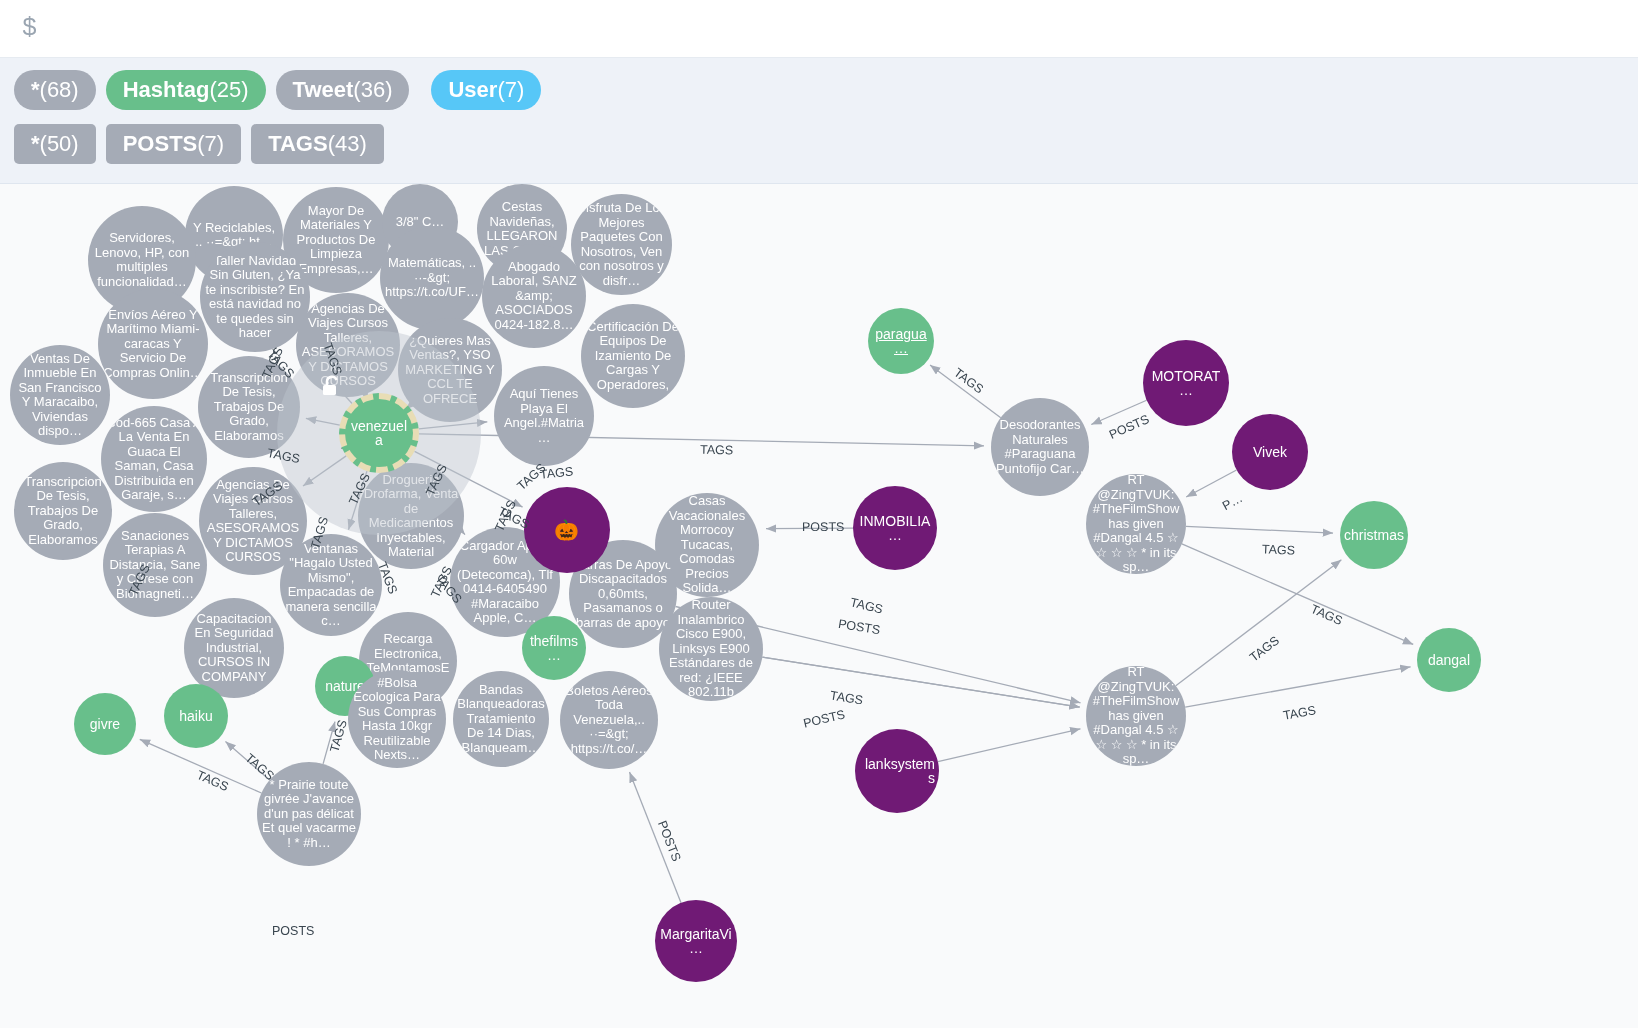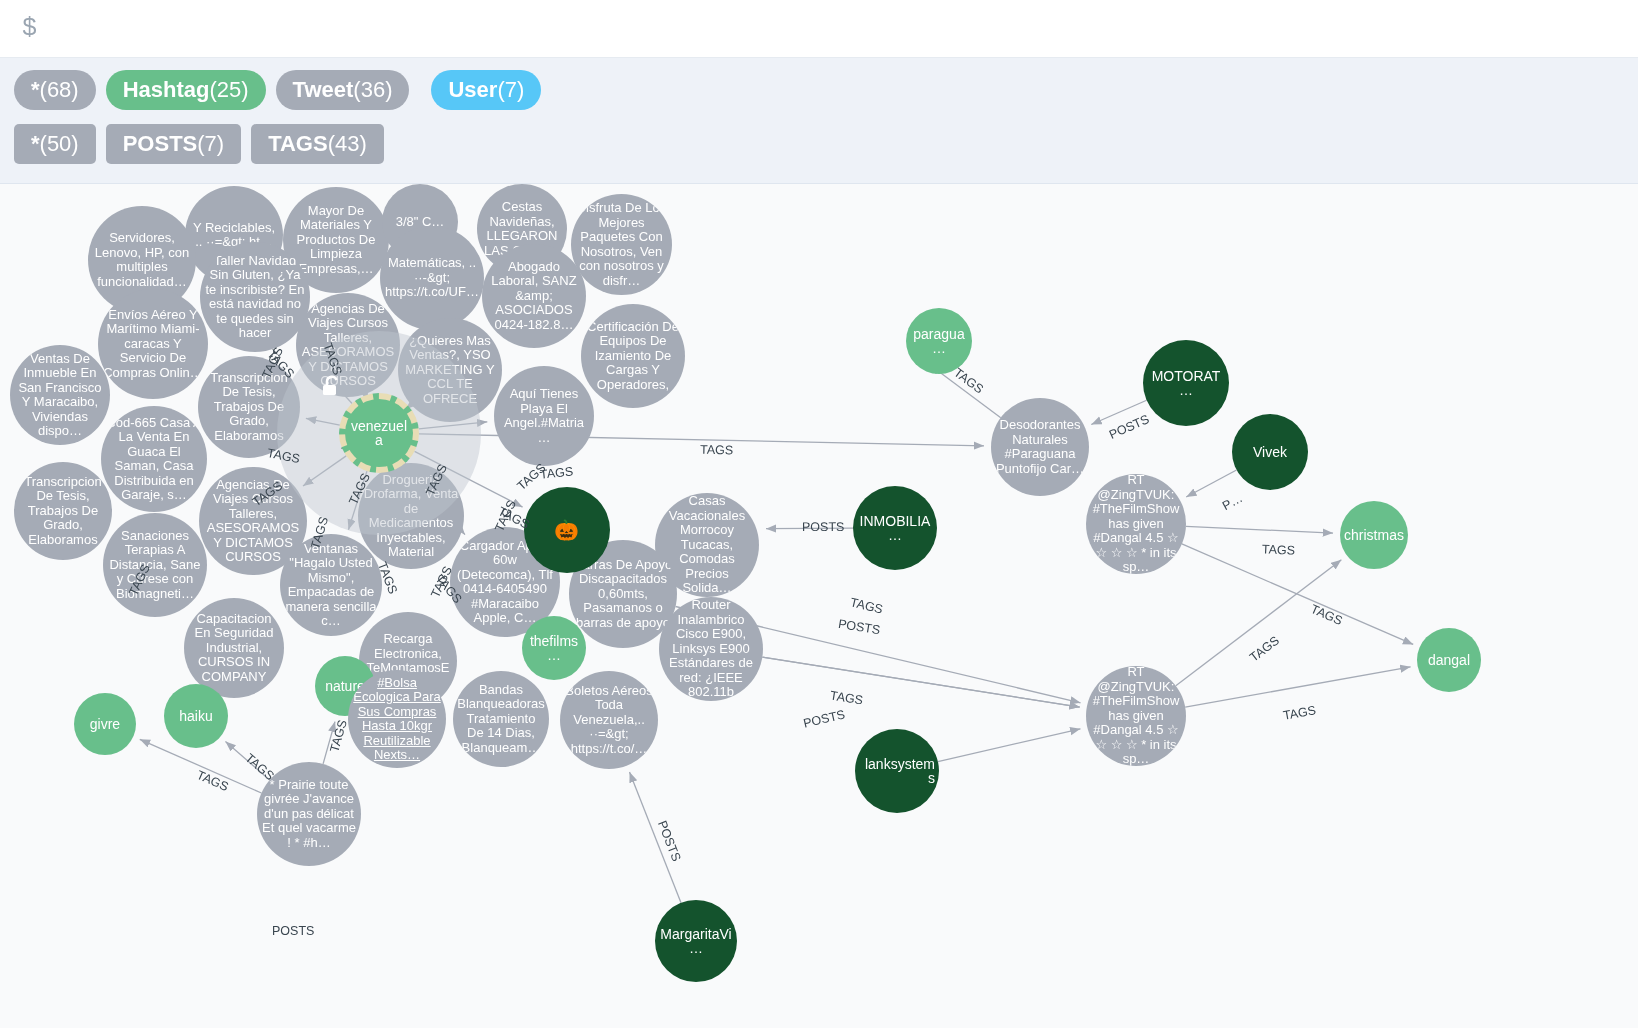--- a/index.html
+++ b/index.html
@@ -75,21 +75,21 @@
     color: #ffffff;
     font-size: 13px;
     line-height: 14.5px;
     padding: 4px;
     cursor: pointer;
     overflow: hidden;
     word-break: break-word;
   }
   .node.tweet { background: #a5abb6; }
   .node.hashtag { background: #68bf8b; font-size: 14px; }
-  .node.user { background: #14532d; font-size: 14px; }
+  .node.user { background: #701a75; font-size: 14px; }
   .node.selected-ring {
     border: 6px dashed #e8ddb5;
     background: #68bf8b;
     z-index: 30;
   }
   .halo {
     position: absolute;
     border-radius: 50%;
     background: rgba(190,198,206,0.45);
     z-index: 2;
@@ -285,42 +285,42 @@
         </div>
         <div class="node tweet" style="left: 659px; top: 413px; width: 104px; height: 104px;">
           <span class="node-label">Router Inalambrico Cisco E900, Linksys E900 Estándares de red: ¿IEEE 802.11b</span>
         </div>
         <div class="node hashtag" style="left: 522px; top: 432px; width: 64px; height: 64px;">
           <span class="node-label">thefilms…</span>
         </div>
         <div class="node hashtag" style="left: 315px; top: 472px; width: 60px; height: 60px;">
           <span class="node-label">nature</span>
         </div>
-        <div class="node tweet" style="left: 348px; top: 486px; width: 98px; height: 98px; text-decoration: underline;">
+        <div class="node tweet" style="left: 348px; top: 486px; width: 98px; height: 98px;">
           <span class="node-label">#Bolsa Ecologica Para Sus Compras Hasta 10kgr Reutilizable Nexts…</span>
         </div>
         <div class="node tweet" style="left: 453px; top: 487px; width: 96px; height: 96px;">
           <span class="node-label">Bandas Blanqueadoras Tratamiento De 14 Dias, Blanqueam…</span>
         </div>
         <div class="node tweet" style="left: 560px; top: 487px; width: 98px; height: 98px;">
           <span class="node-label">Boletos Aéreos Toda Venezuela,.. ··=&amp;gt; https://t.co/…</span>
         </div>
         <div class="node hashtag" style="left: 74px; top: 509px; width: 62px; height: 62px;">
           <span class="node-label">givre</span>
         </div>
         <div class="node hashtag" style="left: 164px; top: 500px; width: 64px; height: 64px;">
           <span class="node-label">haiku</span>
         </div>
         <div class="node tweet" style="left: 257px; top: 578px; width: 104px; height: 104px;">
           <span class="node-label">* Prairie toute givrée J'avance d'un pas délicat Et quel vacarme ! * #h…</span>
         </div>
         <div class="node user" style="left: 655px; top: 716px; width: 82px; height: 82px;">
           <span class="node-label">MargaritaVi…</span>
         </div>
-        <div class="node hashtag" style="left: 906px; top: 124px; width: 66px; height: 66px;">
+        <div class="node hashtag" style="left: 868px; top: 124px; width: 66px; height: 66px; text-decoration: underline;">
           <span class="node-label">paragua…</span>
         </div>
         <div class="node tweet" style="left: 991px; top: 214px; width: 98px; height: 98px;">
           <span class="node-label">Desodorantes Naturales #Paraguana Puntofijo Car…</span>
         </div>
         <div class="node user" style="left: 1143px; top: 156px; width: 86px; height: 86px;">
           <span class="node-label">MOTORAT…</span>
         </div>
         <div class="node user" style="left: 1232px; top: 230px; width: 76px; height: 76px;">
           <span class="node-label">Vivek</span>

